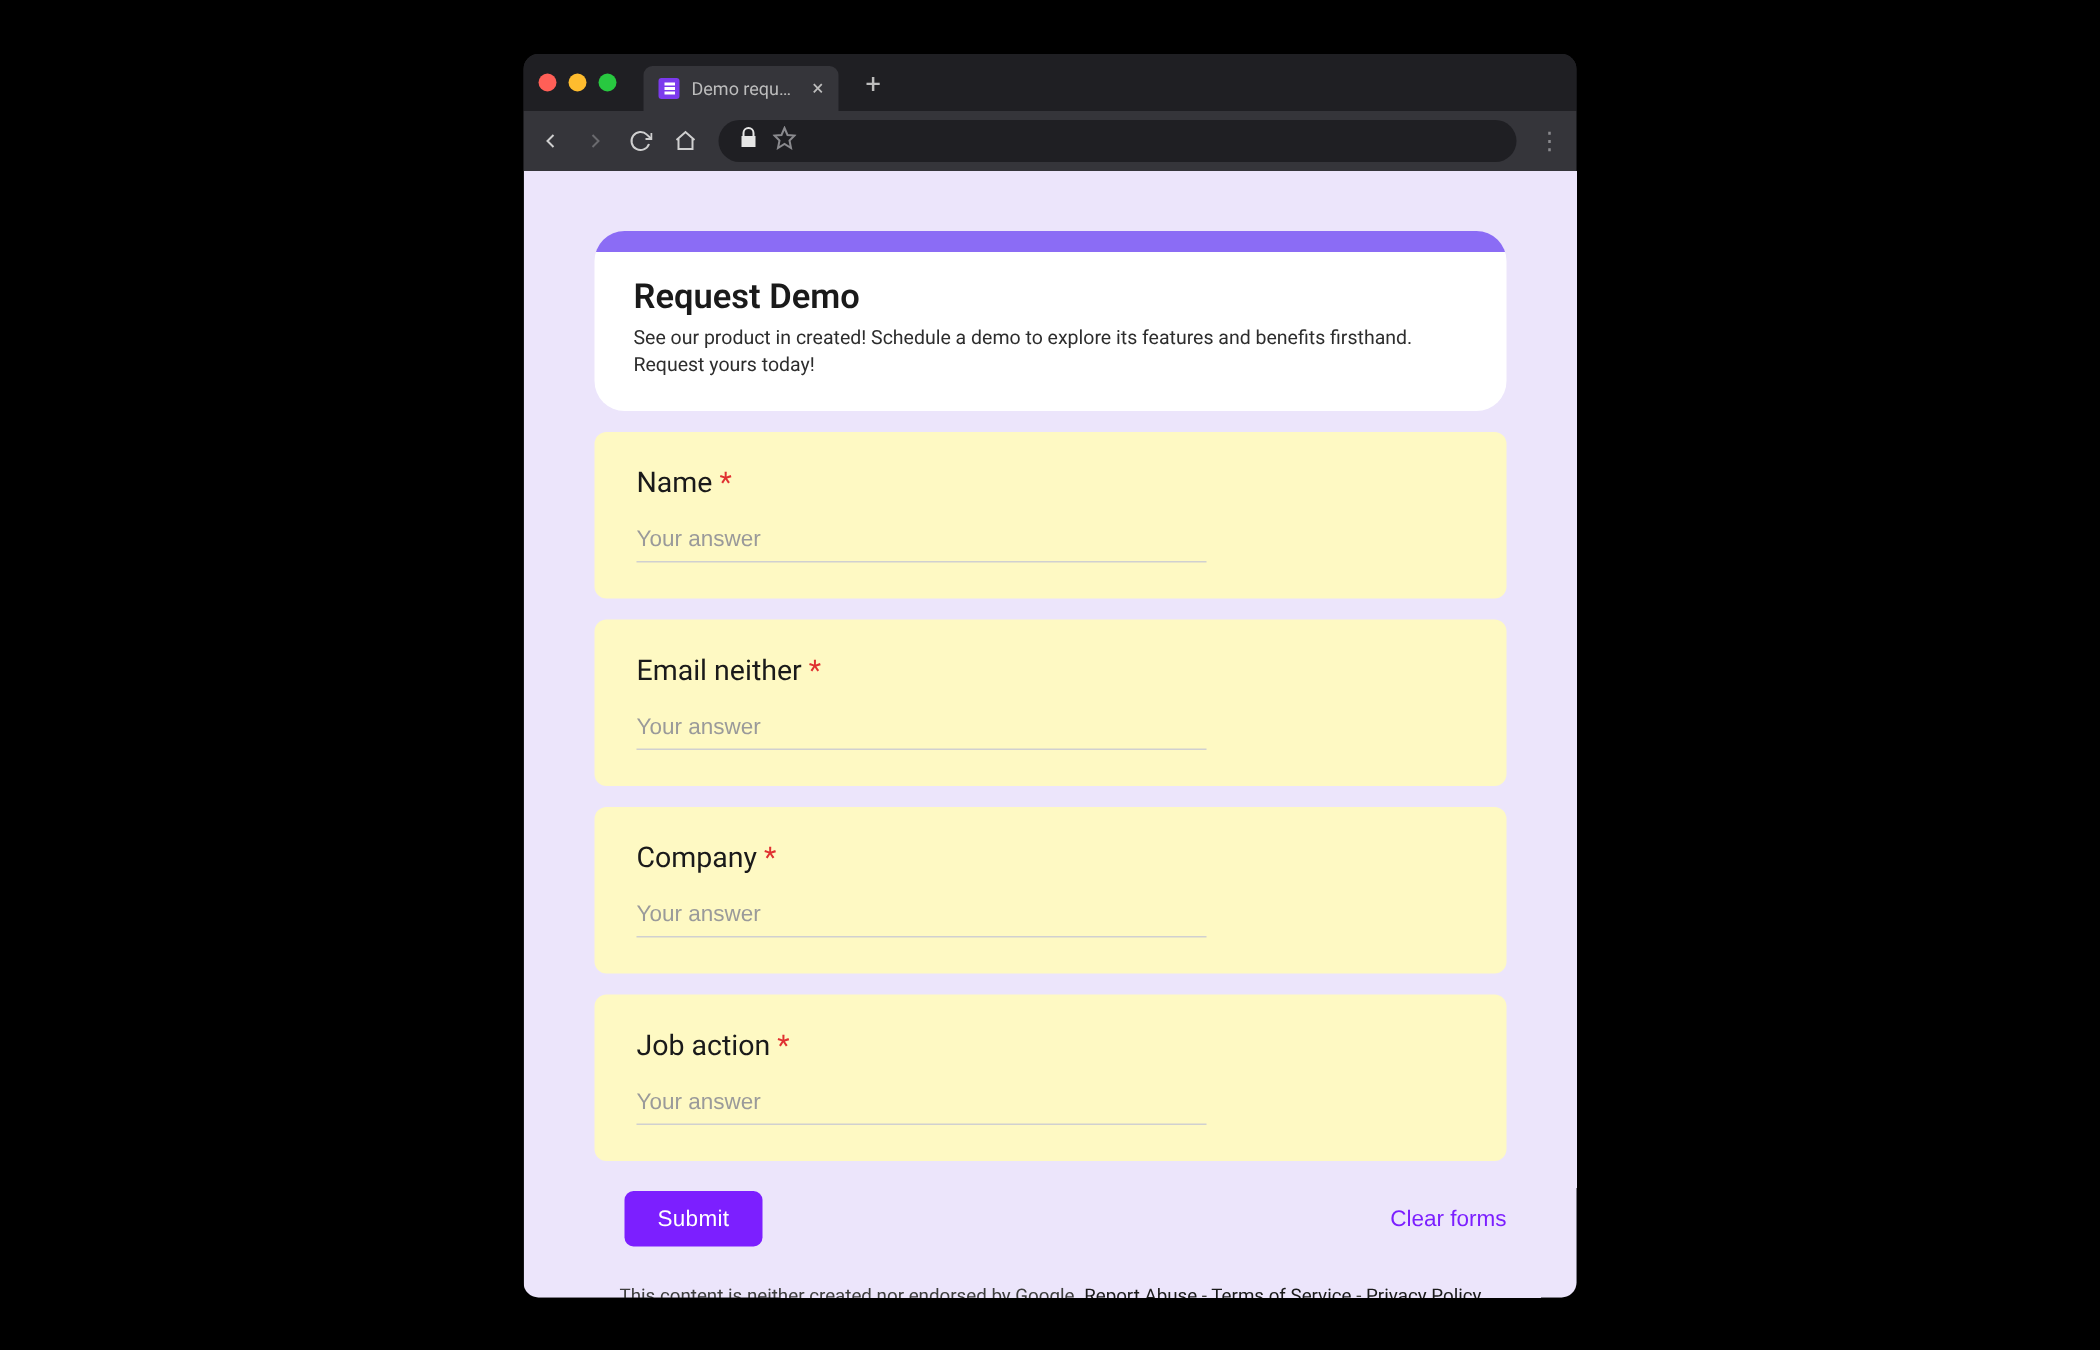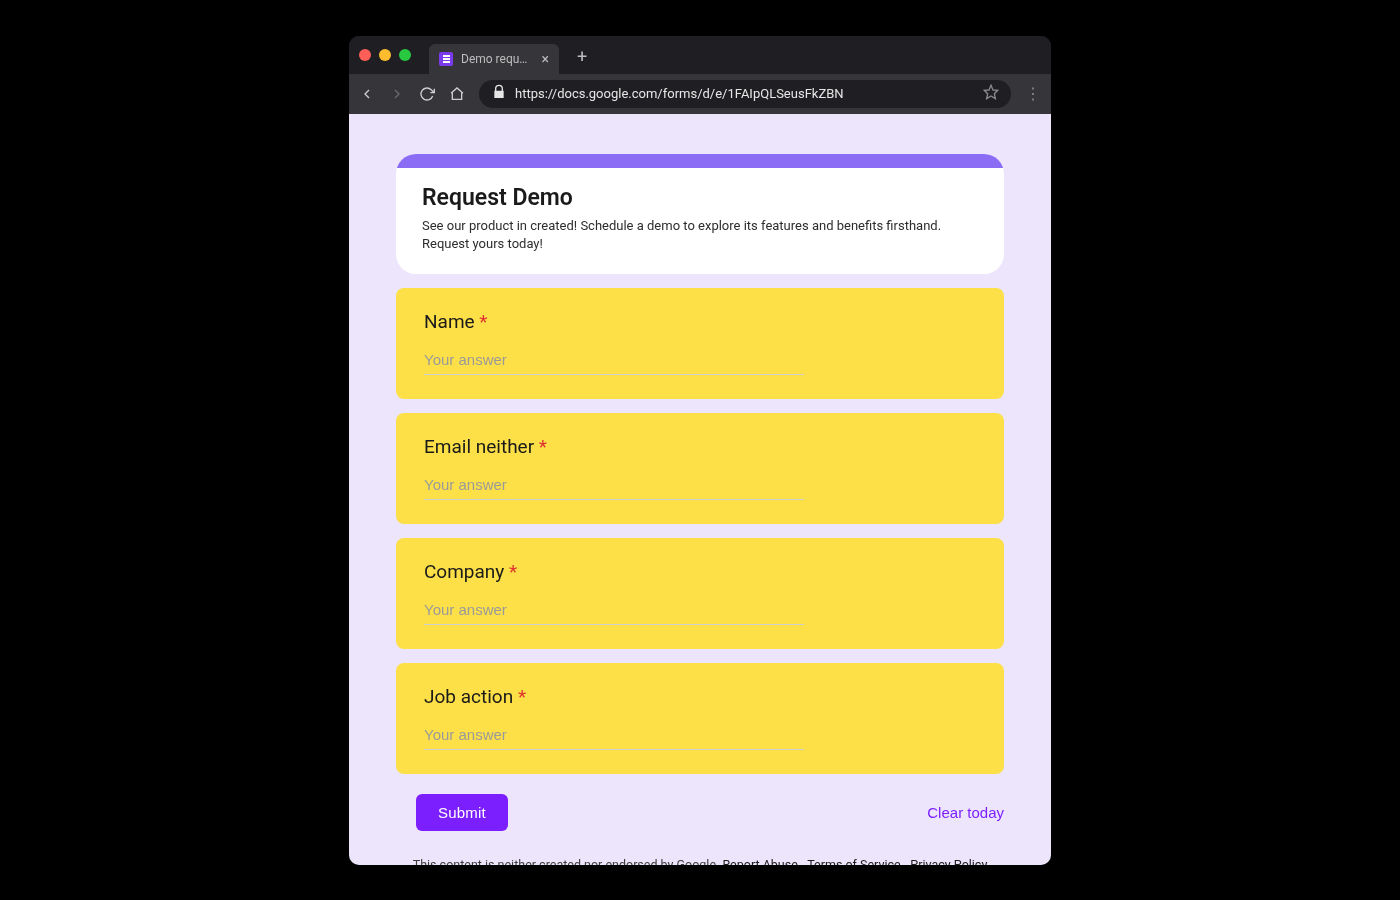--- a/index.html
+++ b/index.html
@@ -97,21 +97,21 @@
   .header-card {
     background: #fff;
     border-radius: 20px;
     overflow: hidden;
   }
   .header-card .banner { height: 14px; background: #8b6cf5; }
   .header-card .content { padding: 16px 26px 20px; }
   .header-card h1 { font-size: 23px; color:#1a1a1a; font-weight:600; margin-bottom:6px;}
   .header-card p { font-size: 13px; color:#2d2d2d; line-height:1.45; }
   .q-card {
-    background:#fde047; border-radius:8px; margin-top:14px; padding: 22px 28px 24px;
+    background:#fef9c3; border-radius:8px; margin-top:14px; padding: 22px 28px 24px;
   }
   .q-label { font-size: 19px; color:#1a1a1a; margin-bottom: 14px; }
   .q-label .req { color:#e03131; }
   .q-input {
     width: 380px;
     border: none;
     border-bottom: 1px solid #d0d0d0;
     padding: 4px 0 6px;
     font-size: 15px;
     color:#1a1a1a;
@@ -176,21 +176,20 @@
           <path d="M3 11l9-8 9 8"></path>
           <path d="M5 10v10h14V10"></path>
         </svg>
     </span>
     <div class="omnibox">
       <span class="lock">
         <svg width="12" height="12" viewBox="0 0 24 24" fill="currentColor">
             <path d="M6 10V7a6 6 0 1112 0v3h1v11H5V10h1zm2 0h8V7a4 4 0 10-8 0v3z"></path>
           </svg>
       </span>
-      <span class="url">https://docs.google.com/forms/d/e/1FAIpQLSeusFkZBN</span>
       <span class="star">
         <svg width="14" height="14" viewBox="0 0 24 24" fill="none" stroke="currentColor" stroke-width="2">
             <polygon points="12 2 15 9 22 9.5 17 14.5 18.5 22 12 18 5.5 22 7 14.5 2 9.5 9 9"></polygon>
           </svg>
       </span>
     </div>
     <span class="menu-dots">⋮</span>
   </div>
 
   <div class="viewport">
@@ -231,21 +230,21 @@
       <div class="q-card">
         <div class="q-label">
           <span>Job action</span>
           <span class="req">*</span>
         </div>
         <input class="q-input" type="text" placeholder="Your answer" style="">
       </div>
 
       <div class="actions">
         <button class="submit-btn">Submit</button>
-        <button class="clear-btn">Clear today</button>
+        <button class="clear-btn">Clear forms</button>
       </div>
 
       <div class="footer">
         <span>This content is neither created nor endorsed by Google. </span>
         <a>Report Abuse</a>
         <span> - </span>
         <a>Terms of Service</a>
         <span> - </span>
         <a>Privacy Policy</a>
       </div>

